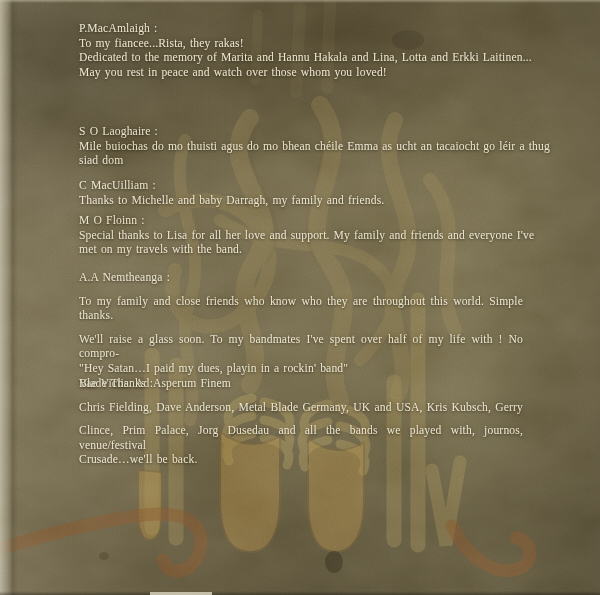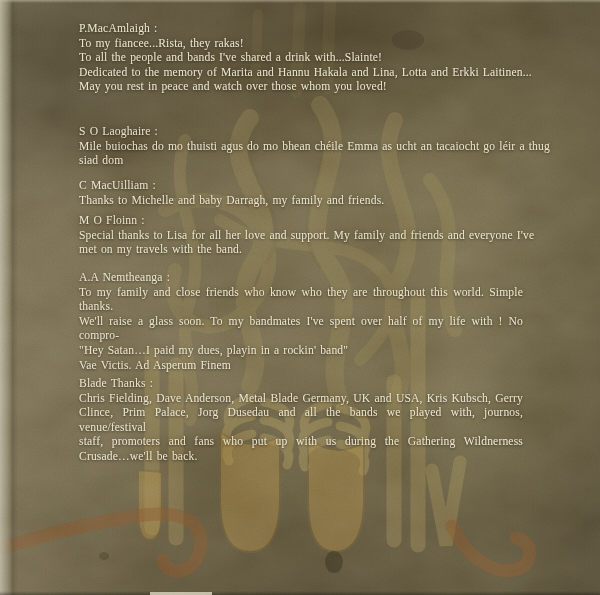--- a/index.html
+++ b/index.html
@@ -23,21 +23,21 @@
   .edge-right{right:0;top:0;bottom:0;width:7px;
     background:linear-gradient(90deg,rgba(20,16,9,.2),#14100a 60%);}
   .edge-top{left:0;top:0;right:0;height:3px;background:linear-gradient(180deg,rgba(190,183,156,.5),transparent);}
   .edge-bottom{left:0;bottom:0;right:0;height:4px;background:linear-gradient(0deg,rgba(15,12,6,.45),transparent);}
   .edge-bottom-artifact{left:150px;bottom:0;width:62px;height:3px;background:rgba(216,208,180,.8);}
   .credits{position:absolute;left:79px;top:0;width:444px;z-index:3;
     color:#e9e0c4;font-size:11.6px;line-height:14.6px;letter-spacing:.15px;word-spacing:1px;
     text-shadow:0 1px 2px rgba(25,20,8,.6),0 0 5px rgba(25,20,8,.25);}
   .sec{position:absolute;left:0;width:444px;}
   .h,.ln{white-space:nowrap;}
-  .ln.j{white-space:normal;text-align:justify;text-align-last:justify;}
+  .ln.j{white-space:normal;text-align:justify;text-align-last:justify;margin-top:9px;}
   .grainsvg{position:absolute;left:0;top:0;z-index:6;pointer-events:none;}
   .mottle-layer{mix-blend-mode:soft-light;opacity:.55;}
   .fine-layer{mix-blend-mode:overlay;opacity:.17;}
 </style>
 </head>
 <body>
 
 <div class="page">
 
   <svg class="art" width="600" height="595" viewBox="0 0 600 595" xmlns="http://www.w3.org/2000/svg">
@@ -94,21 +94,20 @@
       <ellipse cx="104" cy="556" rx="5" ry="4" opacity="0.28"></ellipse>
       <ellipse cx="408" cy="40" rx="16" ry="10" opacity="0.22"></ellipse>
     </g>
   </svg>
 
   <div class="credits">
 
     <section class="sec" style="top:22px">
       <div class="h">P.MacAmlaigh :</div>
       <div class="ln">To my fiancee...Rista, they rakas!</div>
-      <div class="ln">To all the people and bands I've shared a drink with...Slainte!</div>
       <div class="ln">Dedicated to the memory of Marita and Hannu Hakala and Lina, Lotta and Erkki Laitinen...</div>
       <div class="ln">May you rest in peace and watch over those whom you loved!</div>
     </section>
 
     <section class="sec" style="top:125px">
       <div class="h">S O Laoghaire :</div>
       <div class="ln">Mile buiochas do mo thuisti agus do mo bhean chéile Emma as ucht an tacaiocht go léir a thug</div>
       <div class="ln">siad dom</div>
     </section>
 
@@ -128,21 +127,20 @@
       <div class="ln j">To my family and close friends who know who they are throughout this world. Simple thanks.</div>
       <div class="ln j">We'll raise a glass soon. To my bandmates I've spent over half of my life with ! No compro-</div>
       <div class="ln">"Hey Satan…I paid my dues, playin in a rockin' band"</div>
       <div class="ln">Vae Victis. Ad Asperum Finem</div>
     </section>
 
     <section class="sec" style="top:377px">
       <div class="h">Blade Thanks :</div>
       <div class="ln j">Chris Fielding, Dave Anderson, Metal Blade Germany, UK and USA, Kris Kubsch, Gerry</div>
       <div class="ln j">Clince, Prim Palace, Jorg Dusedau and all the bands we played with, journos, venue/festival</div>
-      <div class="ln j">staff, promoters and fans who put up with us during the Gathering Wildnerness</div>
       <div class="ln">Crusade…we'll be back.</div>
     </section>
 
   </div>
 
   <div class="edge edge-left"></div>
   <div class="edge edge-right-line"></div>
   <div class="edge edge-right"></div>
   <div class="edge edge-top"></div>
   <div class="edge edge-bottom"></div>

